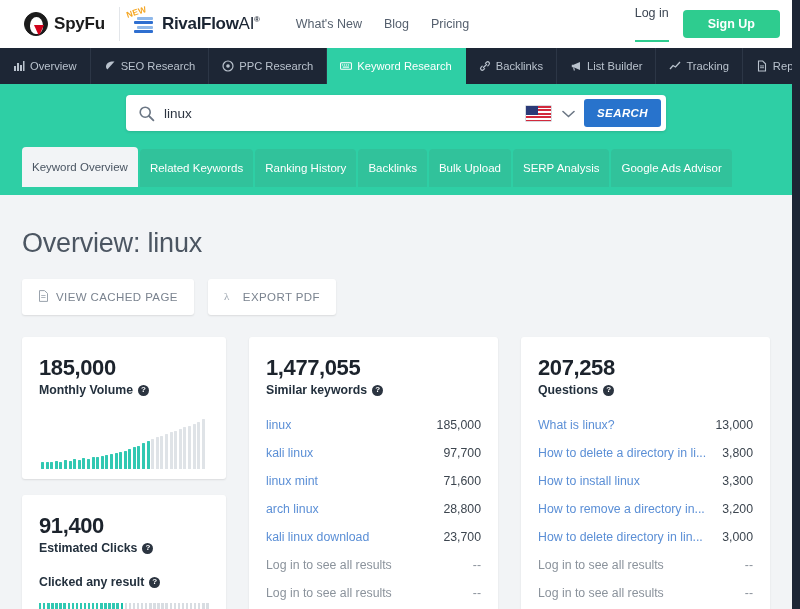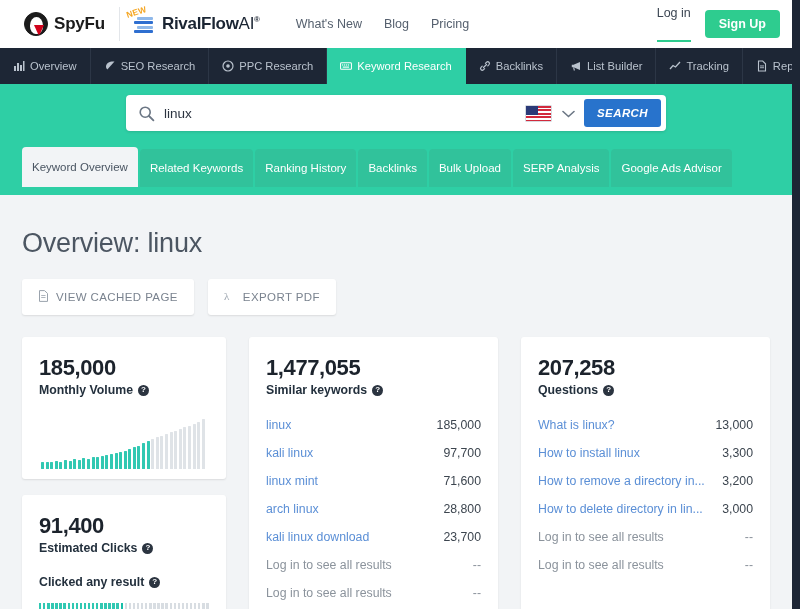--- a/index.html
+++ b/index.html
@@ -64,21 +64,21 @@
   .topnav { display: flex; align-items: flex-start; gap: 22px; margin-left: 36px; }
   .topnav a { font-size: 12.5px; color: #55606e; text-decoration: none; }
 
   .top-right { margin-left: auto; display: flex; align-items: center; gap: 14px; }
   .login-link {
     font-size: 12.5px; color: #3b4552; text-decoration: none;
     border-bottom: 2px solid #2ecc8f; padding-bottom: 20px;
   }
   .signup-btn {
     background: #2ecc8f; color: #ffffff; font-size: 12.5px; font-weight: bold;
-    border: none; border-radius: 4px; padding: 7px 14px; cursor: pointer;
+    border: none; border-radius: 4px; padding: 7px 25px; cursor: pointer;
   }
 
   
   .darknav {
     height: 36px; background: #1d2635;
     display: flex; align-items: stretch;
     width: 792px;
   }
   .darknav .spacer { width: 22px; }
   .nav-item {
@@ -558,20 +558,24 @@
         <div class="metric-label">
           <span>Questions</span>
           <span class="help">?</span>
         </div>
         <div class="rows" id="rows-questions">
             <div class="row">
               <span class="k">What is linux?</span>
               <span class="v">13,000</span>
             </div>
             <div class="row">
+              <span class="k">How to delete a directory in li...</span>
+              <span class="v">3,800</span>
+            </div>
+            <div class="row">
               <span class="k">How to install linux</span>
               <span class="v">3,300</span>
             </div>
             <div class="row">
               <span class="k">How to remove a directory in...</span>
               <span class="v">3,200</span>
             </div>
             <div class="row">
               <span class="k">How to delete directory in lin...</span>
               <span class="v">3,000</span>

